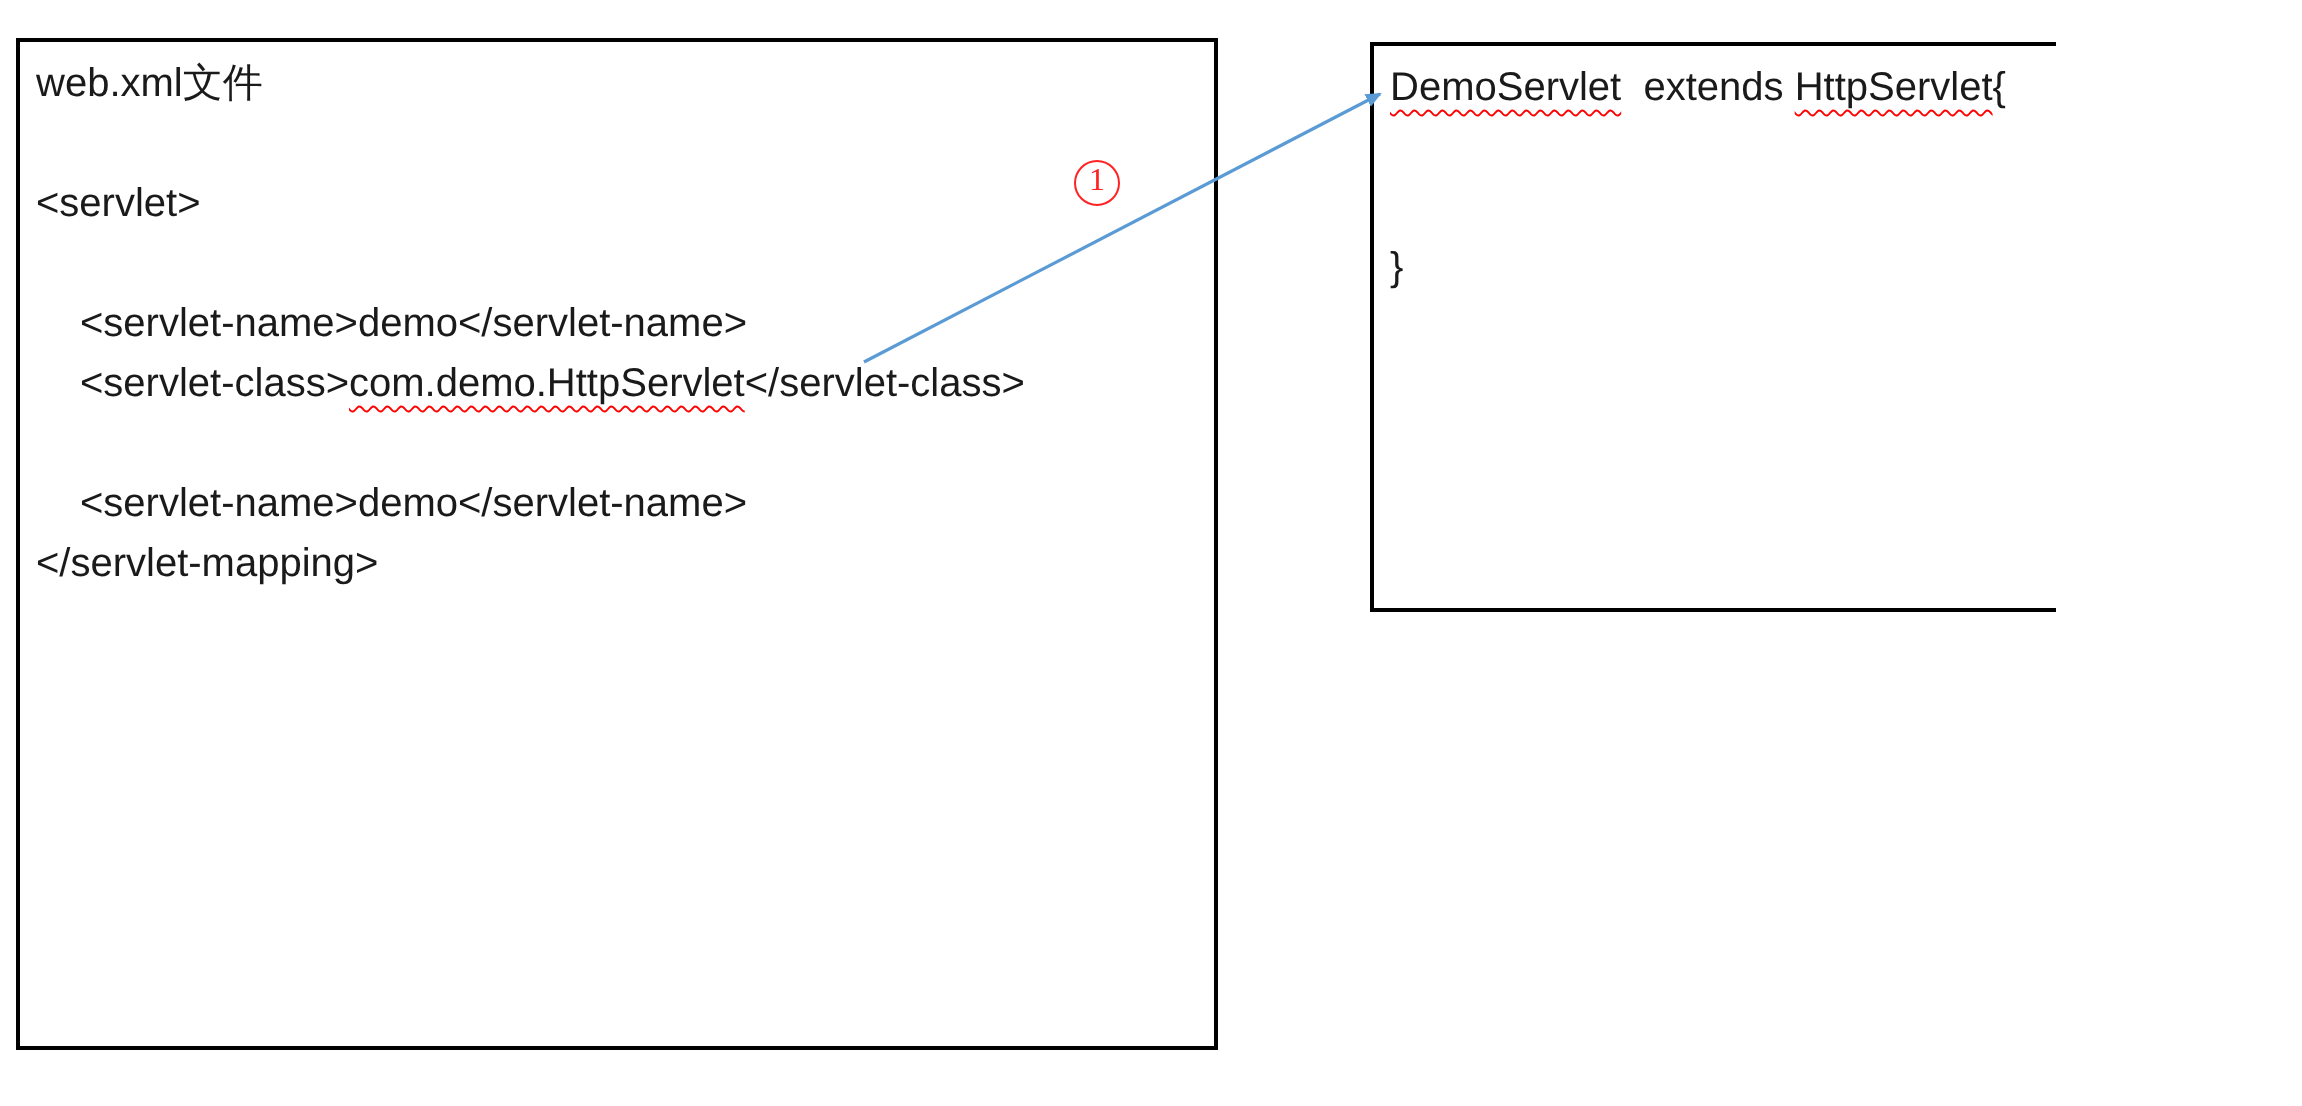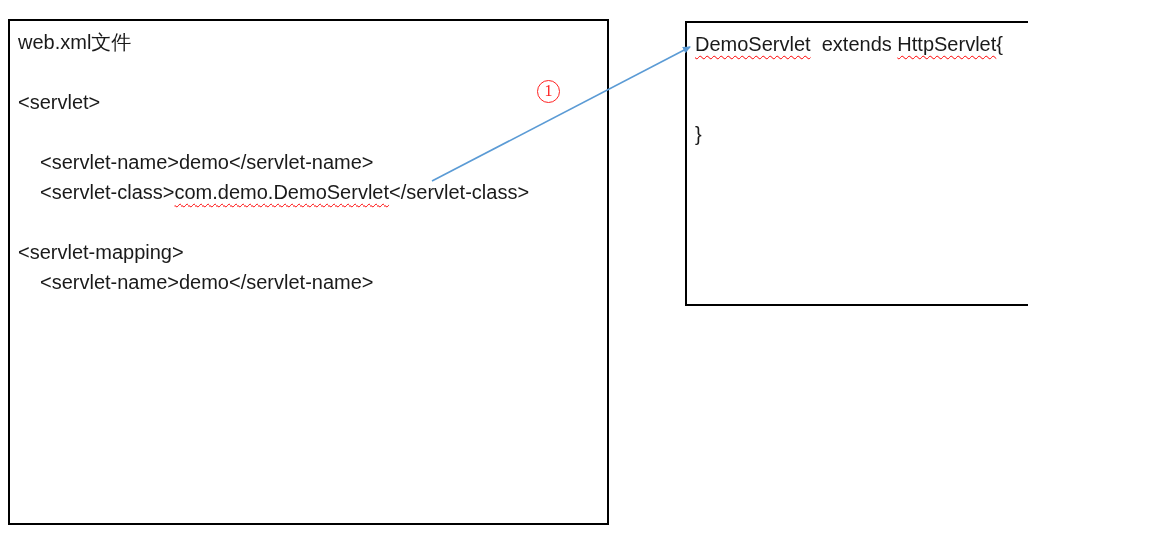--- a/index.html
+++ b/index.html
@@ -83,24 +83,24 @@
 <body>
 
 <div class="canvas">
 
   <div class="box box-left">
     <div class="code-line">web.xml文件</div>
     <div class="blank-line"></div>
     <div class="code-line">&lt;servlet&gt;</div>
     <div class="blank-line"></div>
     <div class="code-line indent-1">&lt;servlet-name&gt;demo&lt;/servlet-name&gt;</div>
-    <div class="code-line indent-1"><span>&lt;servlet-class&gt;</span><span class="squiggly">com.demo.DemoServlet</span><span>&lt;/servlet-class&gt;</span></div>
+    <div class="code-line indent-1"><span>&lt;servlet-class&gt;</span><span class="squiggly">com.demo.HttpServlet</span><span>&lt;/servlet-class&gt;</span></div>
     <div class="blank-line"></div>
-    <div class="code-line">&lt;servlet-mapping&gt;</div>
     <div class="code-line indent-1">&lt;servlet-name&gt;demo&lt;/servlet-name&gt;</div>
+    <div class="code-line">&lt;/servlet-mapping&gt;</div>
   </div>
 
   <div class="box box-right">
     <div class="code-line"><span class="squiggly">DemoServlet</span><span>  extends </span><span class="squiggly">HttpServlet</span><span>{</span></div>
     <div class="blank-line"></div>
     <div class="blank-line"></div>
     <div class="code-line">}</div>
   </div>
 
   <svg class="arrow-overlay" width="1151" height="553" viewBox="0 0 1151 553" xmlns="http://www.w3.org/2000/svg">

